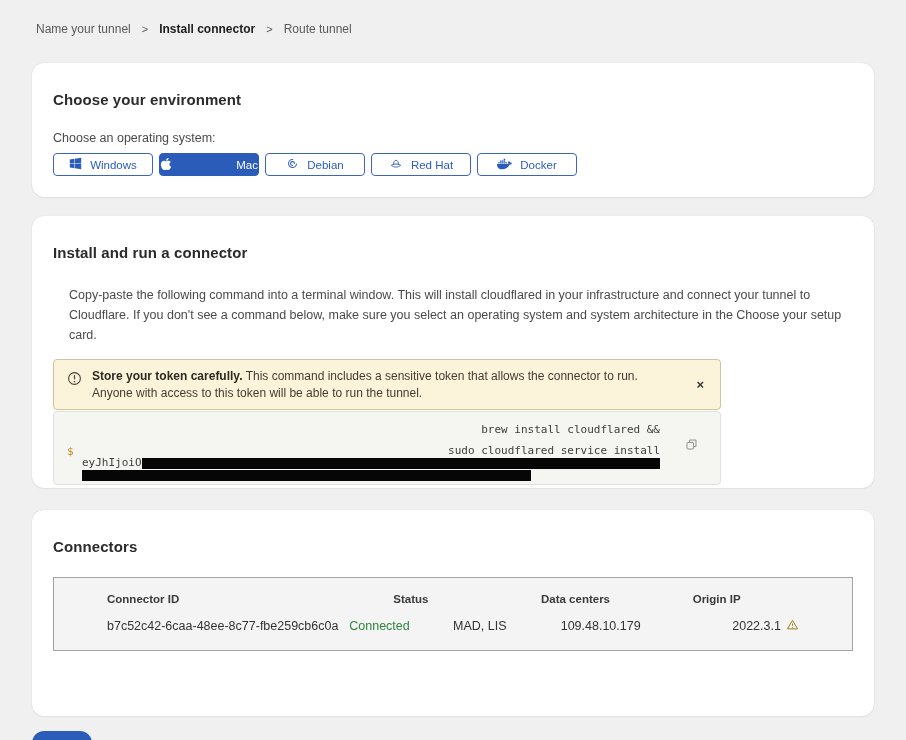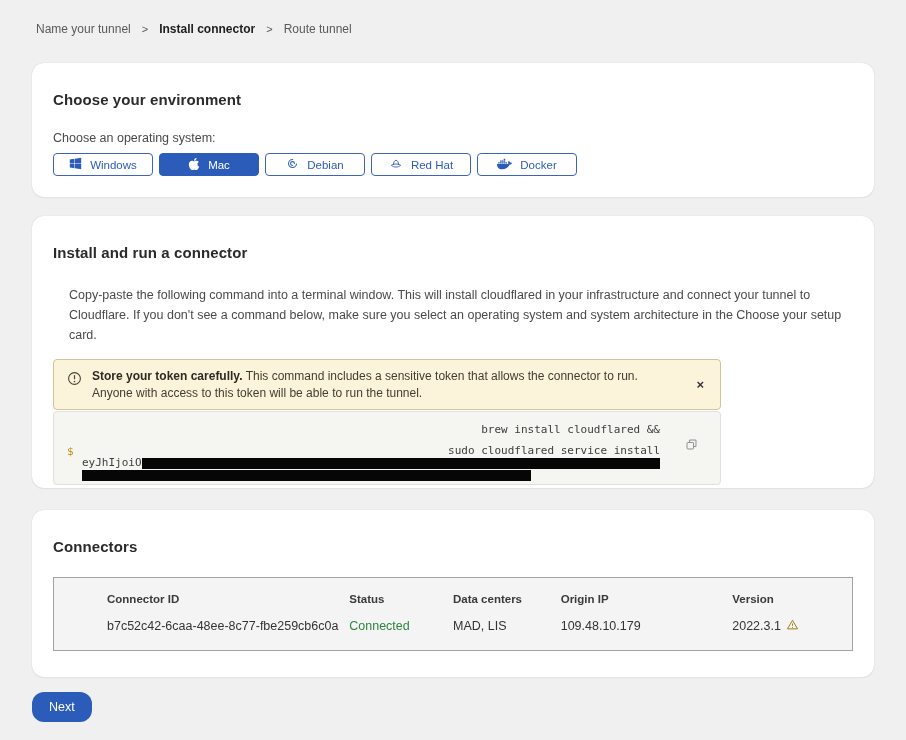--- a/index.html
+++ b/index.html
@@ -43,21 +43,21 @@
     display: flex; align-items: center; justify-content: center; gap: 8px;
     background: #ffffff;
     border: 1px solid #3d63c0;
     border-radius: 4px;
     color: #2b5cba;
     font-size: 11.5px;
     font-family: "Liberation Sans", sans-serif;
     cursor: pointer;
   }
   .os-btn svg { flex: none; }
-  .os-btn.selected { background: #2b5cba; border-color: #2b5cba; color: #ffffff; }
+  .os-btn.selected { background: #2b5cba; border-color: #2b5cba; color: #ffffff; justify-content: space-between; }
 
   
   .install-desc {
     font-size: 12.5px; line-height: 20px; color: #4a4a4a;
     margin: 24px 0 14px 16px; max-width: 810px;
   }
   .warning-banner {
     width: 668px; min-height: 46px;
     background: #fcf4da;
     border: 1px solid #cfc49e;
@@ -111,21 +111,21 @@
     background: #f4f4f4;
     border: 1px solid #a3a3a3;
     padding: 13px 0 16px 0;
   }
   .t-row {
     display: grid;
     grid-template-columns: 37% 13% 13.5% 21.5% 15%;
     align-items: center;
   }
   .t-row > div:first-child { padding-left: 53px; }
-  .t-head { font-size: 11.5px; font-weight: bold; color: #3a3a3a; padding-bottom: 9px; }
+  .t-head { font-size: 11.5px; font-weight: bold; color: #3a3a3a; padding-bottom: 9px; gap: 44px; }
   .t-head > div { padding-top: 2px; }
   .t-data { font-size: 12.5px; color: #333; }
   .t-data > div { padding-top: 4px; }
   .status-connected { color: #2f8540; }
   .version-cell { display: flex; align-items: center; gap: 5px; }
 
   
   .next-btn {
     margin: -4px 0 0 0;
     background: #2b5cba;
@@ -241,21 +241,21 @@
       <button class="copy-btn">
         <svg width="13" height="13" viewBox="0 0 16 16" fill="none" stroke="#8d8d8d" stroke-width="1.2">
             <rect x="2.5" y="5.5" width="8" height="8" rx="0.8"></rect>
             <path d="M5.5 5.5V2.5h8v8h-3"></path>
           </svg>
       </button>
     </div>
   </div>
 
   
-  <div class="card" style="height:167px; margin-top:22px;">
+  <div class="card" style="height:206px; margin-top:22px;">
     <div class="card-title">Connectors</div>
 
     <div class="connectors-table">
       <div class="t-row t-head">
         <div>Connector ID</div>
         <div>Status</div>
         <div>Data centers</div>
         <div>Origin IP</div>
         <div>Version</div>
       </div>

